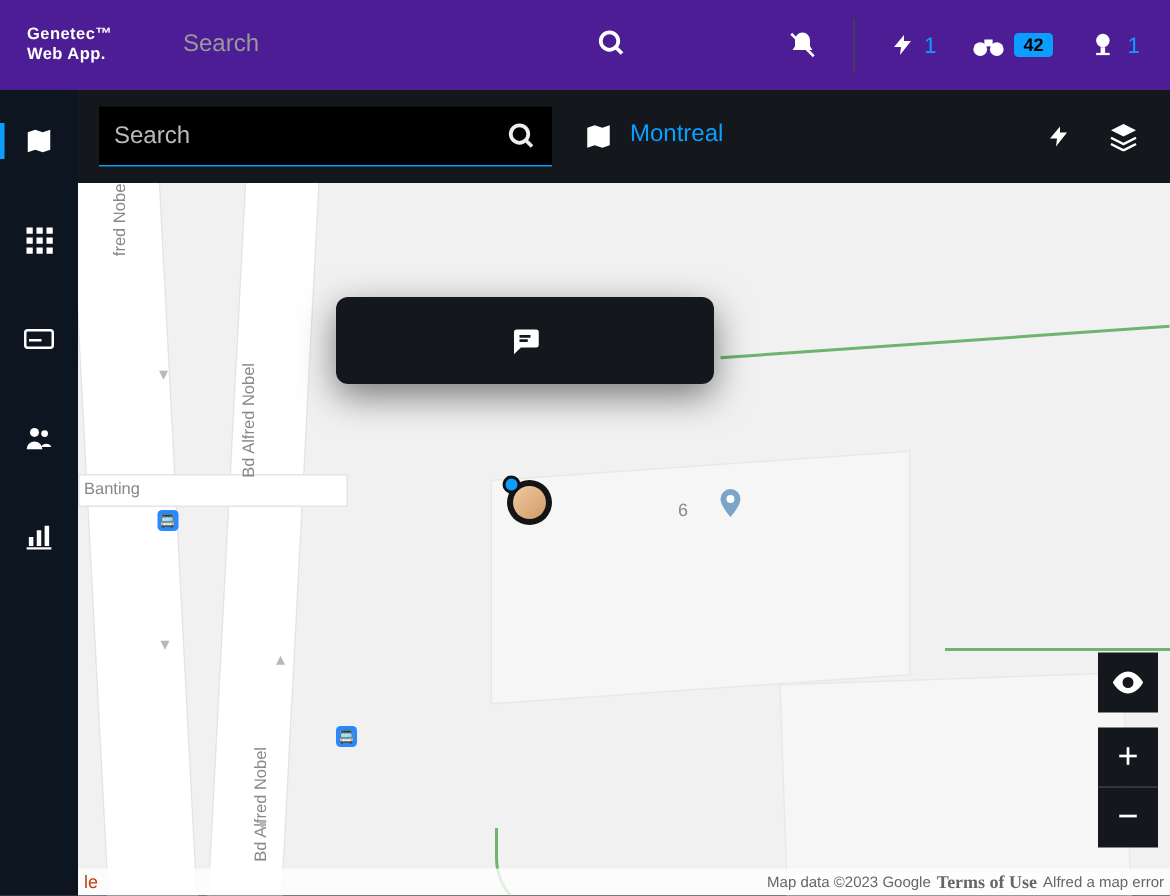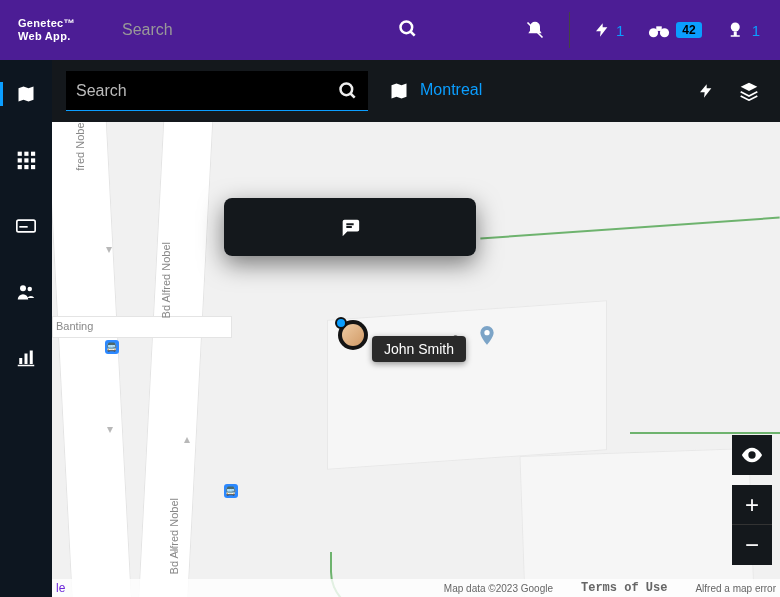--- a/index.html
+++ b/index.html
@@ -100,21 +100,21 @@
   .chat-btn { background: transparent; border: none; cursor: pointer; color: #fff; }
 
   
   .map-controls { position: absolute; right: 8px; bottom: 32px; display: flex; flex-direction: column; gap: 10px; }
   .ctrl-btn { width: 40px; height: 40px; background: #14181c; color: #fff; display:flex;align-items:center;justify-content:center; cursor:pointer; font-size: 24px; }
   .zoom-group { display:flex; flex-direction:column; gap:0; }
   .zoom-group .ctrl-btn:first-child { border-bottom: 1px solid #333; }
 
   
   .map-footer { position: absolute; left: 0; right: 0; bottom: 0; height: 18px; display:flex; justify-content: space-between; align-items: center; font-size: 10px; color: #666; padding: 0 4px; background: rgba(255,255,255,0.8);}
-  .map-footer strong { font-family: Liberation Mono, monospace; font-size:12px; }
+  .map-footer strong { font-family: Liberation Serif, serif; font-size:12px; }
 
   
   svg { display:block; }
 </style>
 </head>
 <body>
 
 <div class="top-header">
   <div class="logo">
     <span>Genetec™</span><br>
@@ -287,39 +287,38 @@
       </button>
     </div>
   </div>
 
   <div class="user-pin">
     <div class="ring">
         <div class="avatar"></div>
       </div>
     <div class="dot"></div>
   </div>
-  <div class="name-tag">John Smith</div>
 
   <div class="map-controls">
     <div class="ctrl-btn">
       <svg width="22" height="16" viewBox="0 0 24 16" fill="#fff">
           <path d="M12 0C5 0 1 8 1 8s4 8 11 8 11-8 11-8-4-8-11-8zm0 12a4 4 0 110-8 4 4 0 010 8z"></path>
         </svg>
     </div>
     <div class="zoom-group">
       <div class="ctrl-btn">
         <span>+</span>
       </div>
       <div class="ctrl-btn">
         <span>−</span>
       </div>
     </div>
   </div>
 
   <div class="map-footer">
-    <span style="font-size:12px;color:#6d28d9;">le</span>
-    <div style="display:flex;gap:28px;align-items:center;">
+    <span style="font-size:12px;color:#c2410c;">le</span>
+    <div style="display:flex;gap:4px;align-items:center;">
       <span>Map data ©2023 Google</span>
       <strong>Terms of Use</strong>
       <span>Alfred a map error</span>
     </div>
   </div>
 </div>
 
 </body></html>

